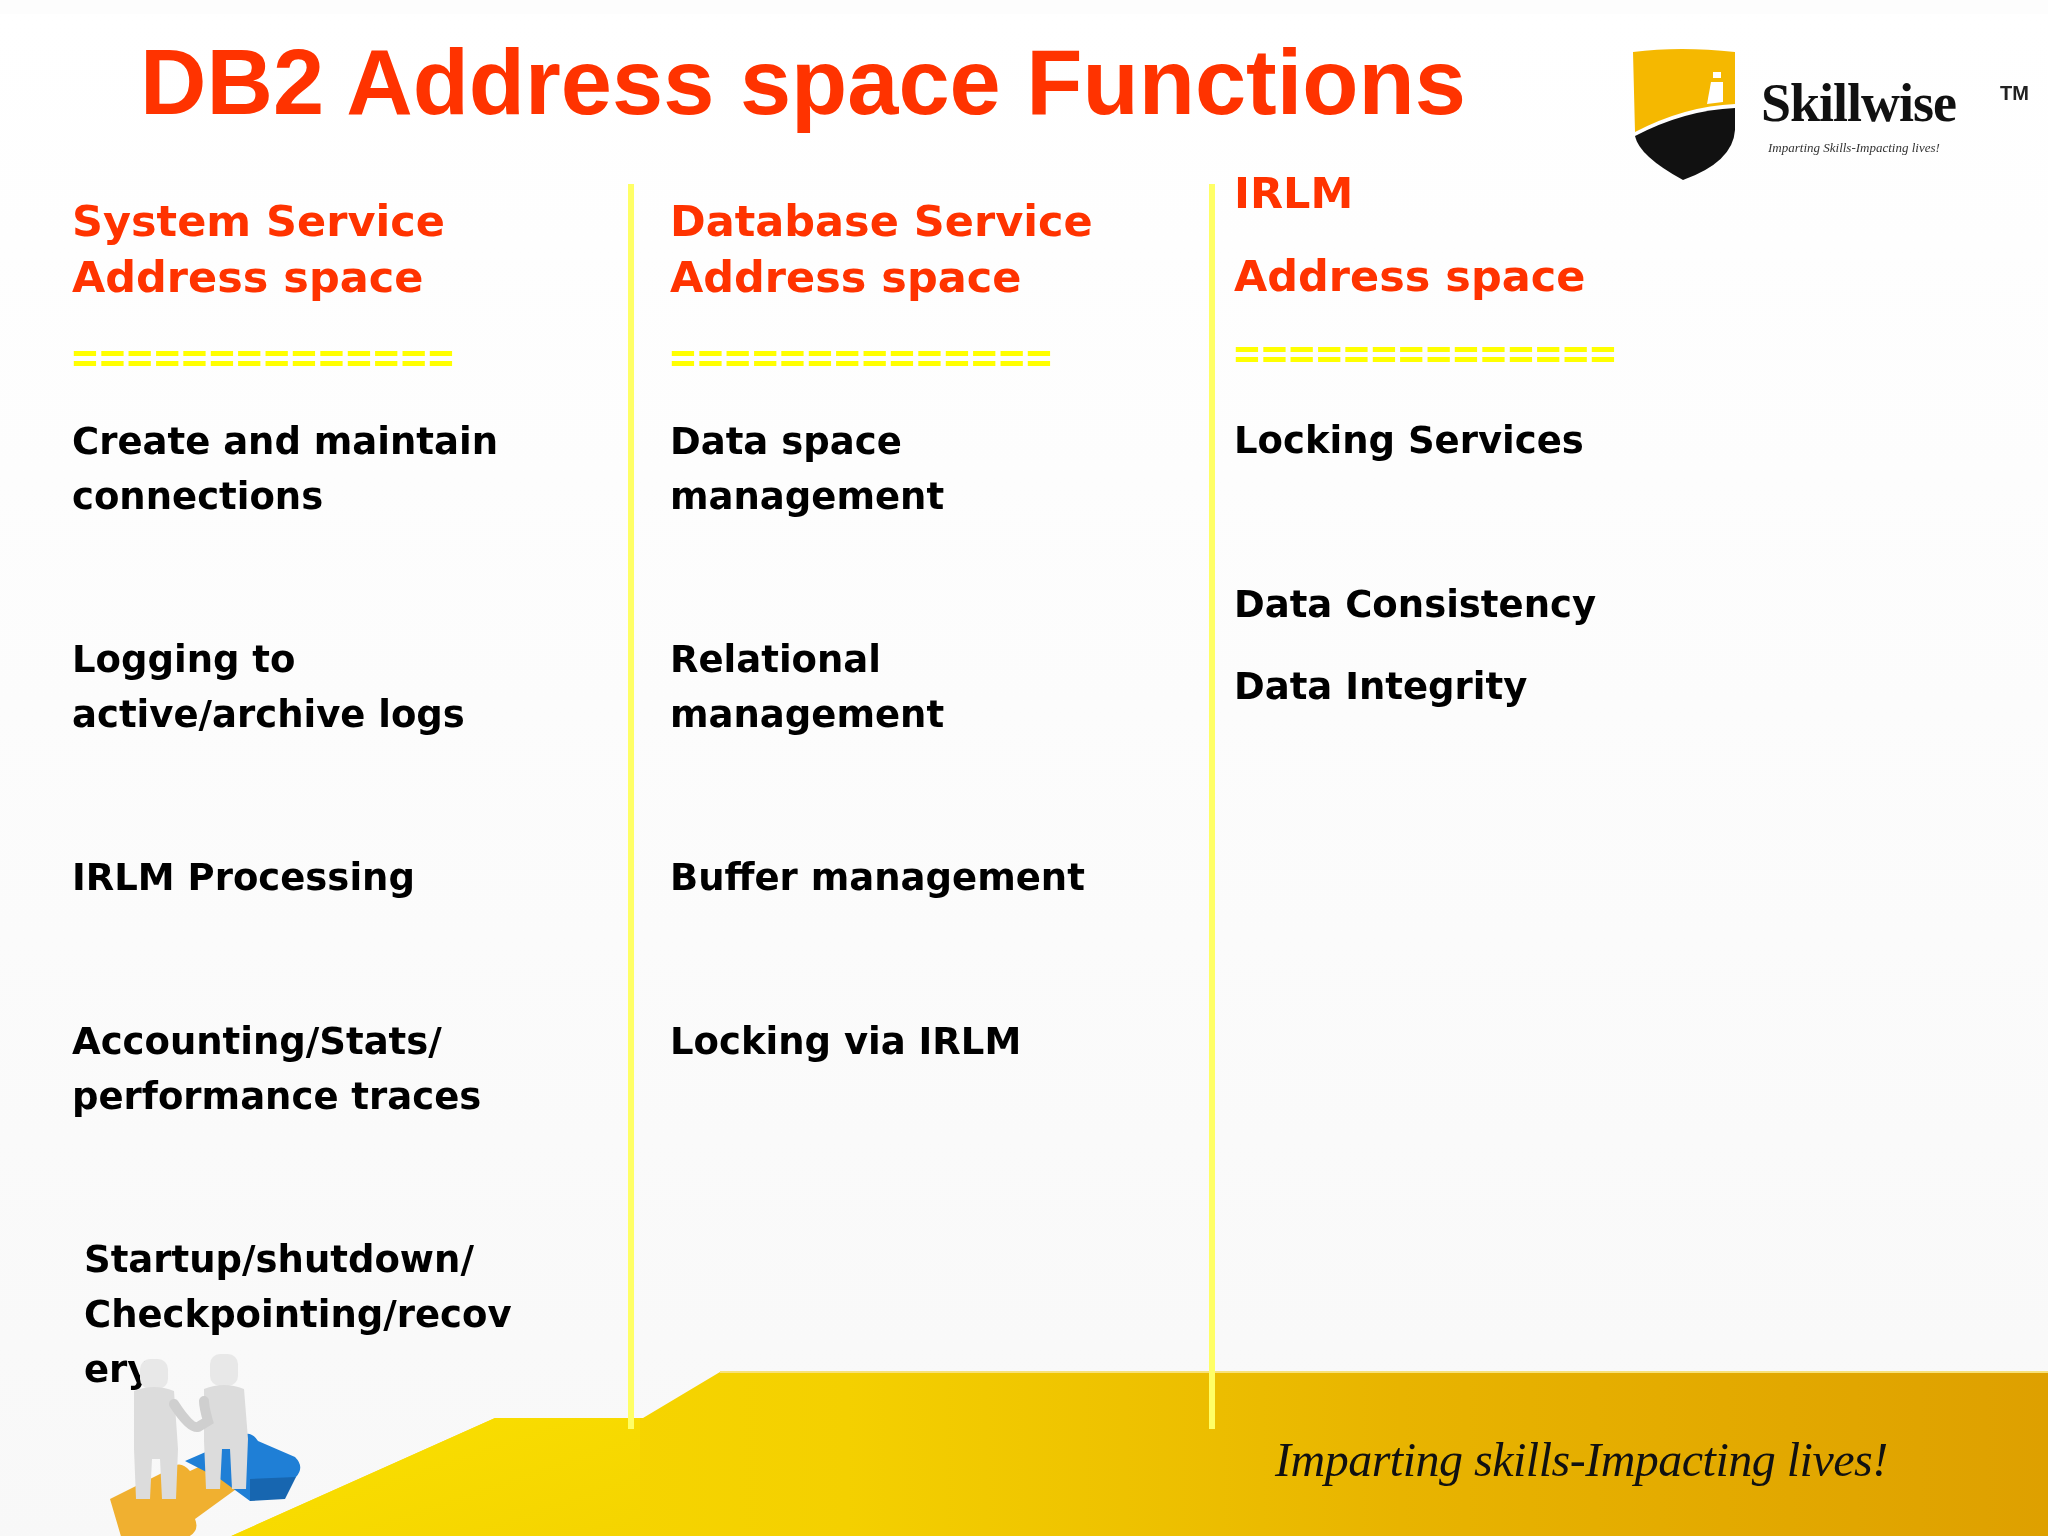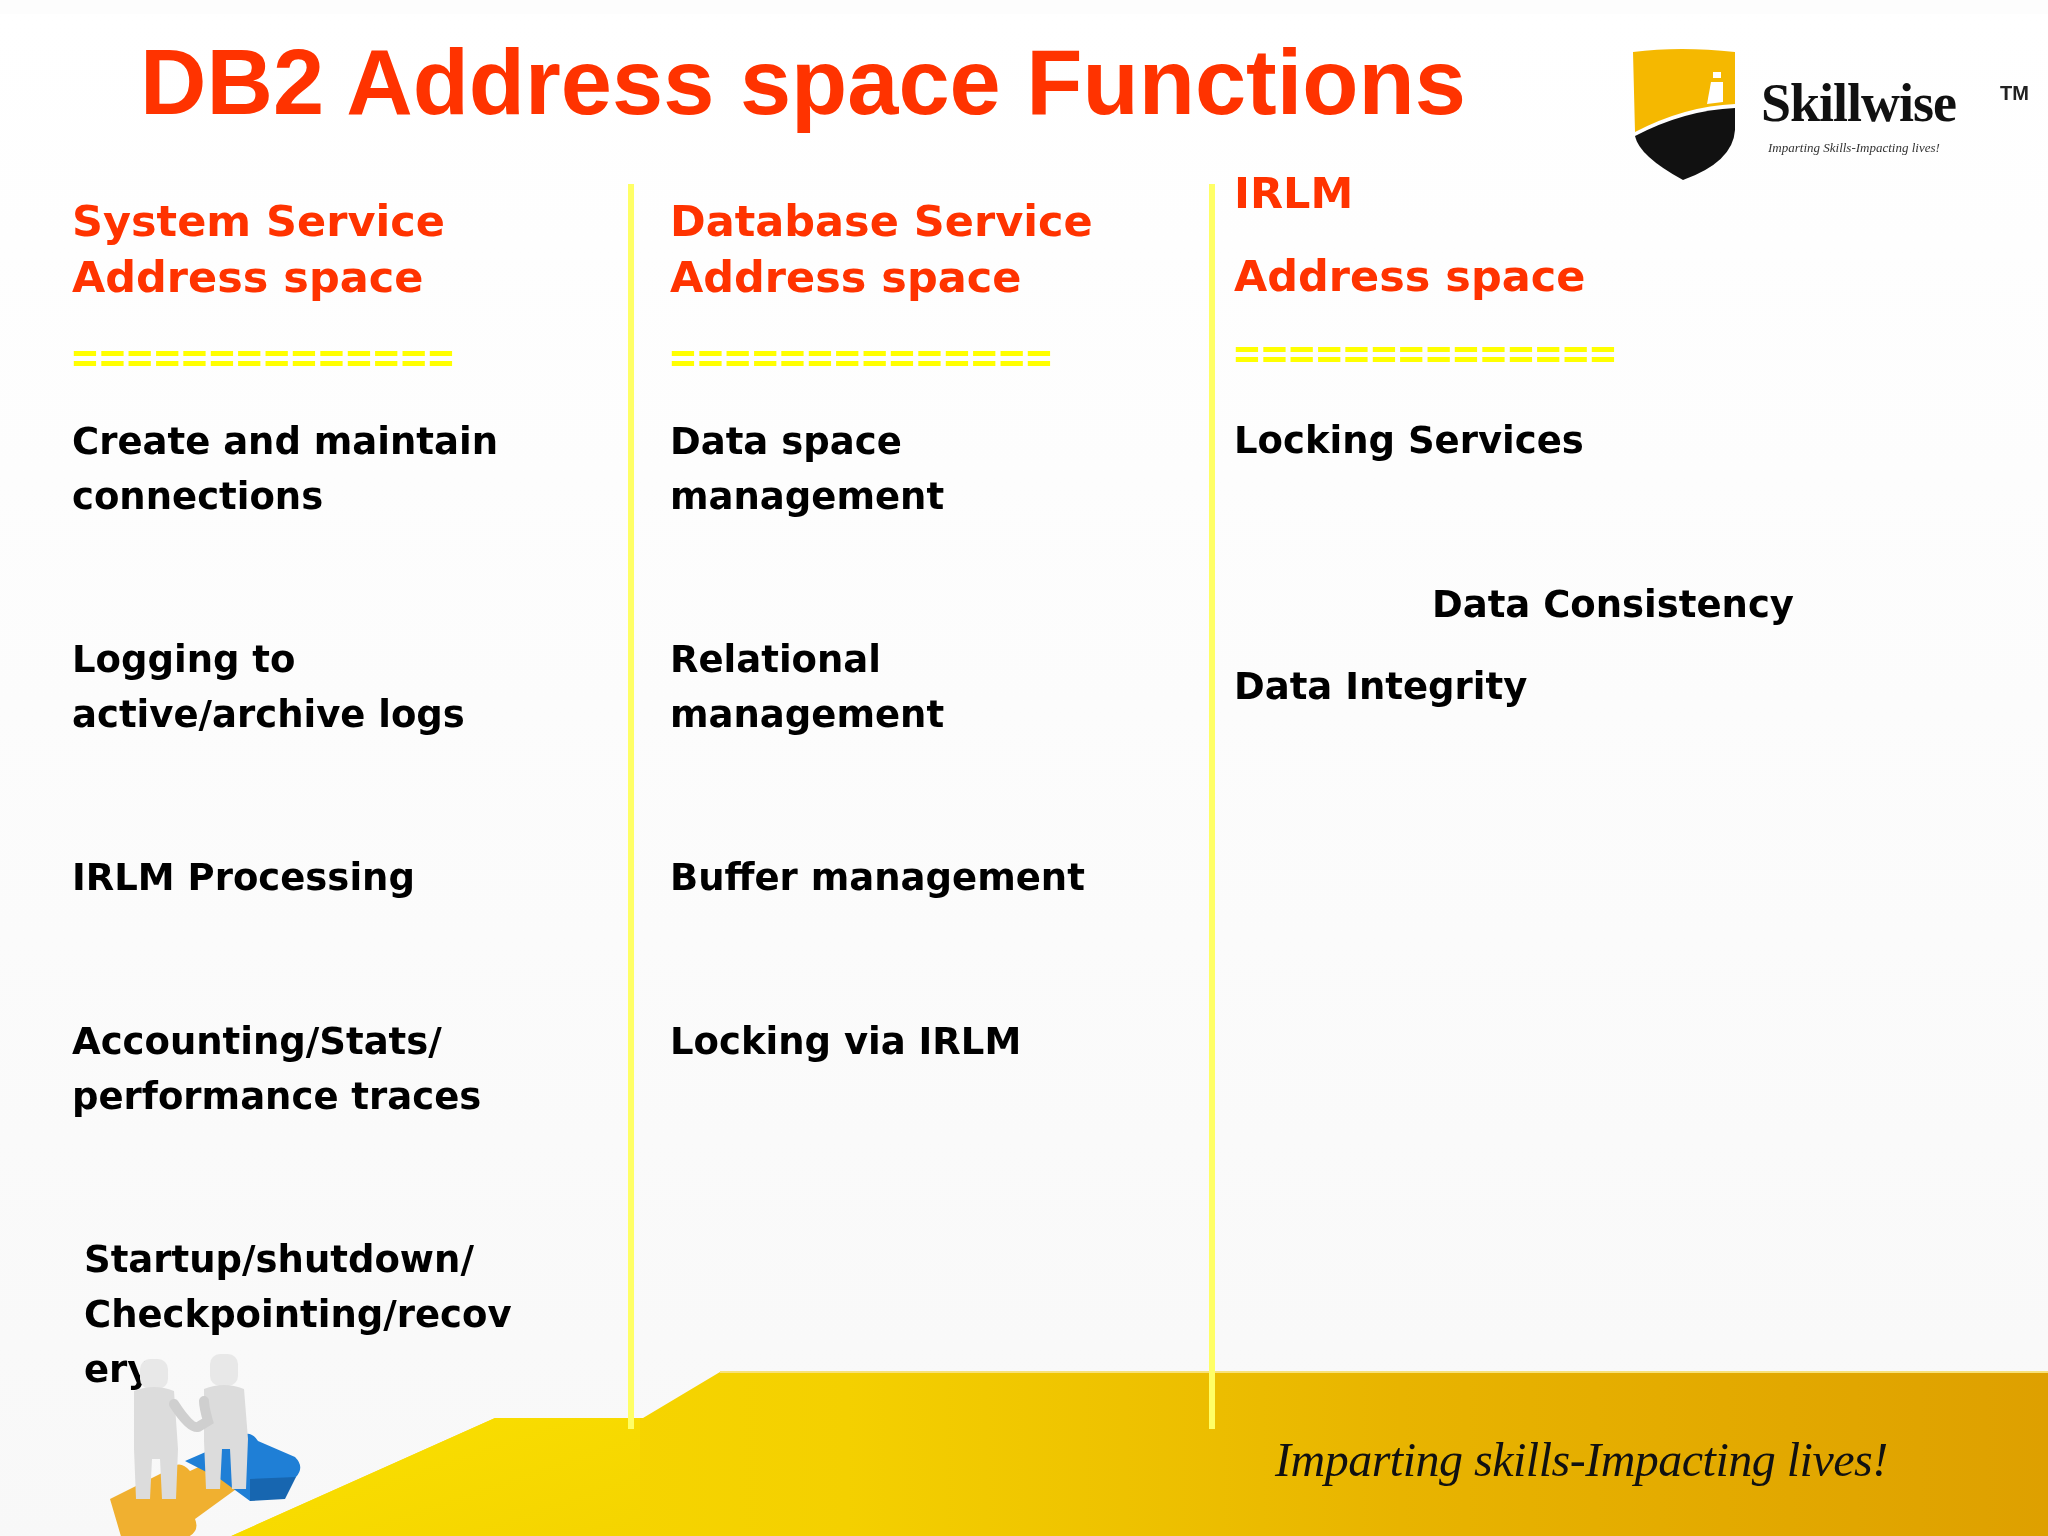--- a/index.html
+++ b/index.html
@@ -215,21 +215,21 @@
 management</div>
     <div class="item" style="top:836px;">Buffer management</div>
     <div class="item" style="top:1000px;">Locking via IRLM</div>
   </div>
 
   <div class="col col-3">
     <div class="heading" style="top:152px;">IRLM</div>
     <div class="heading" style="top:235px;">Address space</div>
     <div class="sep" style="top:318px;">==============</div>
     <div class="item" style="top:399px;">Locking Services</div>
-    <div class="item" style="top:563px;text-align:right;">Data Consistency</div>
+    <div class="item" style="top:563px;">Data Consistency</div>
     <div class="item" style="top:645px;">Data Integrity</div>
   </div>
 
   <svg class="puzzle" viewBox="0 0 220 201" width="220" height="201">
 
     <path d="M10,150 L70,120 Q80,110 90,122 L120,108 L150,130 L95,170 Q100,182 88,188 L60,201 L25,201 Z" fill="#f0b030"></path>
     <path d="M85,112 L140,88 Q150,80 158,92 L195,108 Q205,118 196,128 L150,152 L120,130 Z" fill="#1f7fd6"></path>
     <path d="M150,130 L196,128 L185,150 L150,152 Z" fill="#1766b0"></path>
 
     <rect x="40" y="10" width="28" height="30" rx="10" fill="#e8e8e8"></rect>

